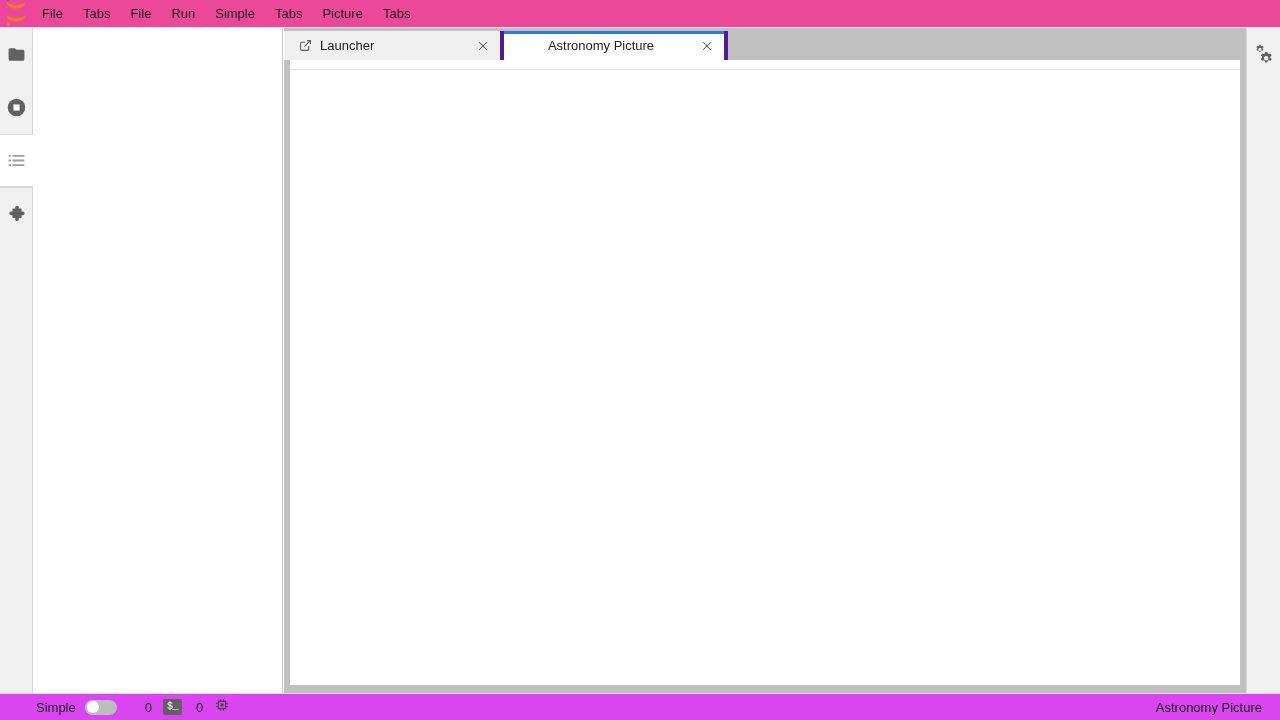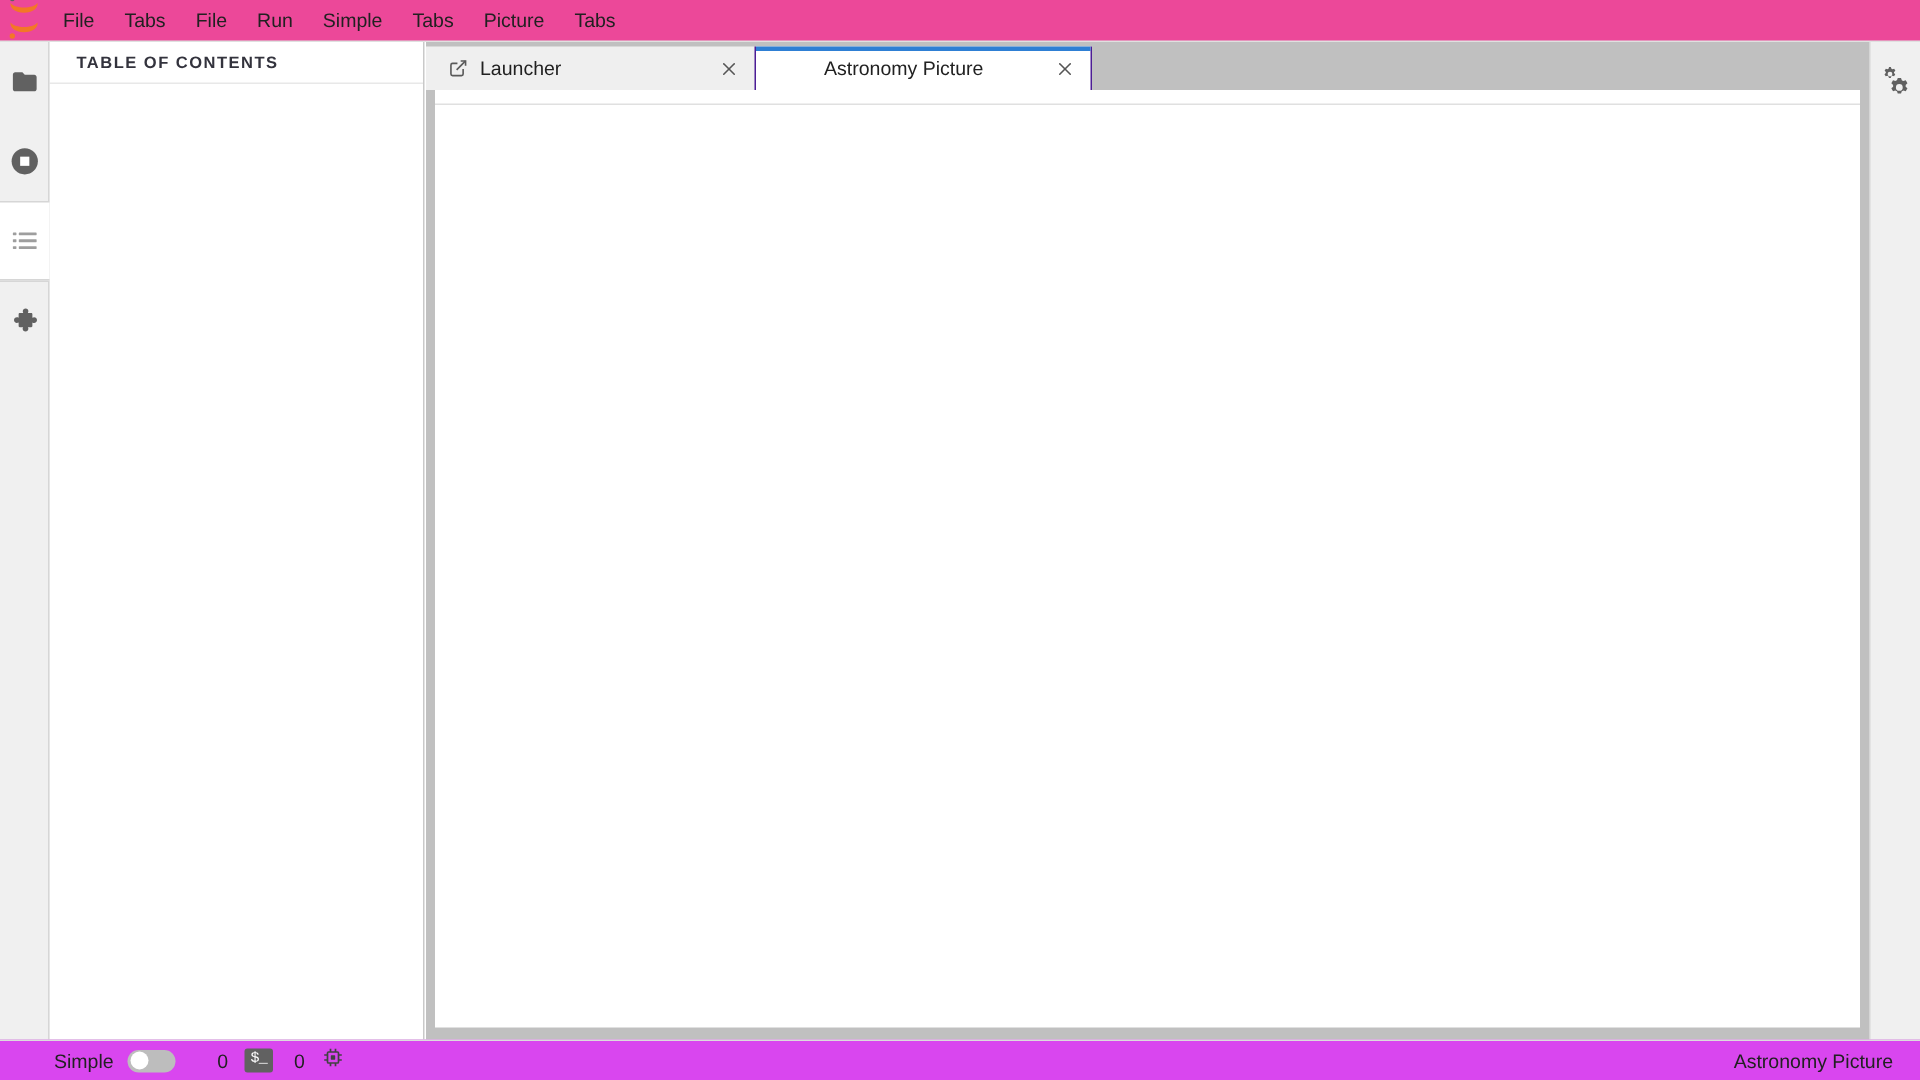--- a/index.html
+++ b/index.html
@@ -127,21 +127,21 @@
   .tab {
     position: relative;
     height: 29px;
     display: flex;
     align-items: center;
     padding: 0 0 0 14px;
     cursor: pointer;
     font-size: 13px;
     color: #212121;
     white-space: nowrap;
-    border-right: 1px solid #4c1d95;
+    border-right: 4px solid #4c1d95;
   }
   .tab.inactive { background: #efefef; width: 220px; }
   .tab.active { background: #ffffff; width: 224px; }
   .tab.active::before {
     content: "";
     position: absolute;
     top: 0; left: 0; right: 0;
     height: 3px;
     background: #2e7fd4;
   }
@@ -323,23 +323,20 @@
       <span>
         <svg width="20" height="20" viewBox="0 0 24 24" fill="#616161">
           <path d="M13.3 2c-1.3 0-2.3 1-2.3 2.2 0 .5.2.9.4 1.3H8.6c-.5 0-.9.4-.9.9v2.9c-.4-.3-.9-.4-1.4-.4C5 8.9 4 9.9 4 11.2s1 2.3 2.3 2.3c.5 0 1-.2 1.4-.4v2.9c0 .5.4.9.9.9h2.7c-.2.4-.4.8-.4 1.3 0 1.2 1 2.2 2.3 2.2s2.3-1 2.3-2.2c0-.5-.2-.9-.4-1.3h2.7c.5 0 .9-.4.9-.9v-2.9c.4.3.9.4 1.4.4 1.3 0 2.3-1 2.3-2.3S21.4 8.9 20.1 8.9c-.5 0-1 .2-1.4.4V6.4c0-.5-.4-.9-.9-.9h-2.7c.2-.4.4-.8.4-1.3C15.6 3 14.6 2 13.3 2z"></path>
         </svg>
       </span>
     </div>
 
   </div>
 
   <div class="tocpanel">
-    <div class="toc-header">
-      <span class="toc-title">TABLE OF CONTENTS</span>
-    </div>
     <div class="toc-body"></div>
   </div>
 
   <div class="dockarea">
 
     <div class="tabbar">
 
       <div class="tab inactive">
         <span class="tab-icon">
           <svg width="13" height="13" viewBox="0 0 24 24" fill="none" stroke="#5a5a5a" stroke-width="2">

